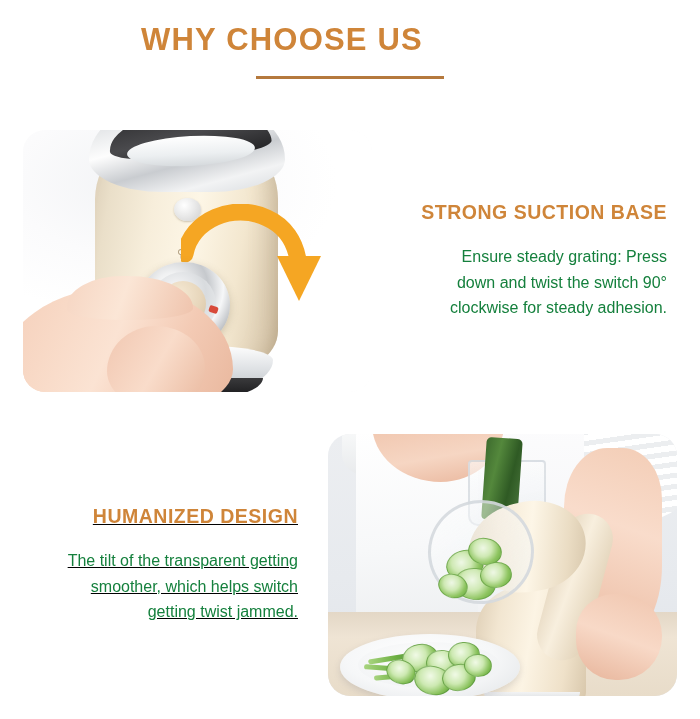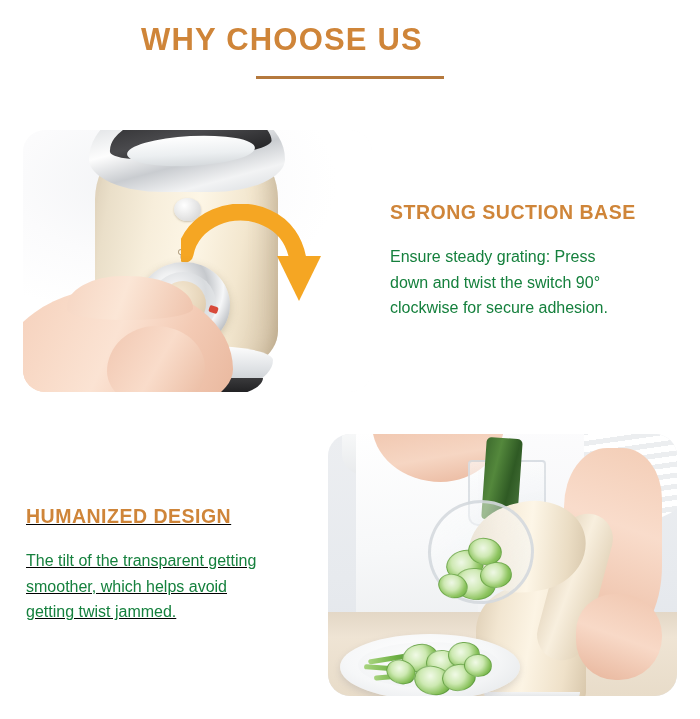--- a/index.html
+++ b/index.html
@@ -54,20 +54,21 @@
     overflow: hidden;
     flex: 0 0 349px;
     position: relative;
     background: #fdfdfd;
   }
 
   .text-col {
     flex: 1 1 auto;
     padding-left: 18px;
     padding-right: 10px;
+    text-align: right;
   }
   .row-design .text-col {
     padding-left: 3px;
     padding-right: 30px;
   }
 
   .feature-heading {
     font-size: 19.5px;
     font-weight: bold;
     color: #cf8539;
@@ -418,32 +419,32 @@
     <div class="p1-hand"></div>
     <div class="p1-finger-top"></div>
     <div class="p1-thumb"></div>
   </div>
 
   <div class="text-col">
     <div class="feature-heading">STRONG SUCTION BASE</div>
     <p class="feature-body">
       <span>Ensure steady grating: Press</span>
       <span>down and twist the switch 90°</span>
-      <span>clockwise for secure adhesion.</span>
+      <span>clockwise for steady adhesion.</span>
     </p>
   </div>
 </div>
 
 <div class="feature-row row-design">
 
   <div class="text-col">
     <div class="feature-heading">HUMANIZED DESIGN</div>
     <p class="feature-body">
       <span>The tilt of the transparent getting</span>
-      <span>smoother, which helps avoid</span>
+      <span>smoother, which helps switch</span>
       <span>getting twist jammed.</span>
     </p>
   </div>
 
   <div class="photo">
     <div class="p2-bg"></div>
     <div class="p2-sleeve-left"></div>
     <div class="p2-apron"></div>
     <div class="p2-torso"></div>
     <div class="p2-arm-left"></div>

